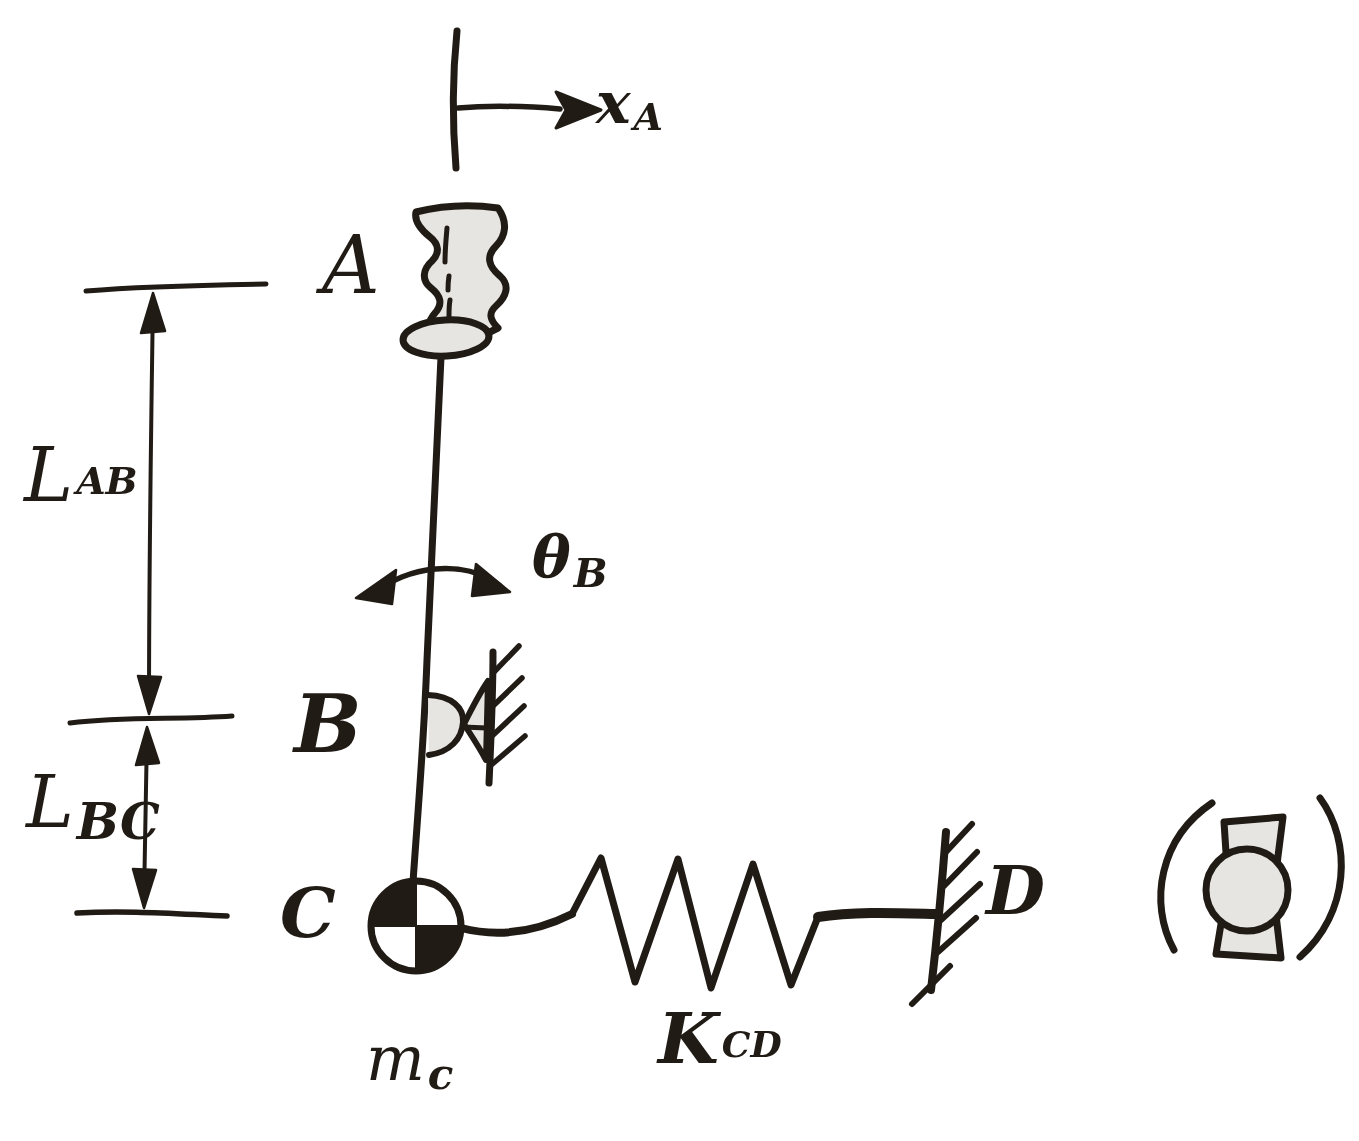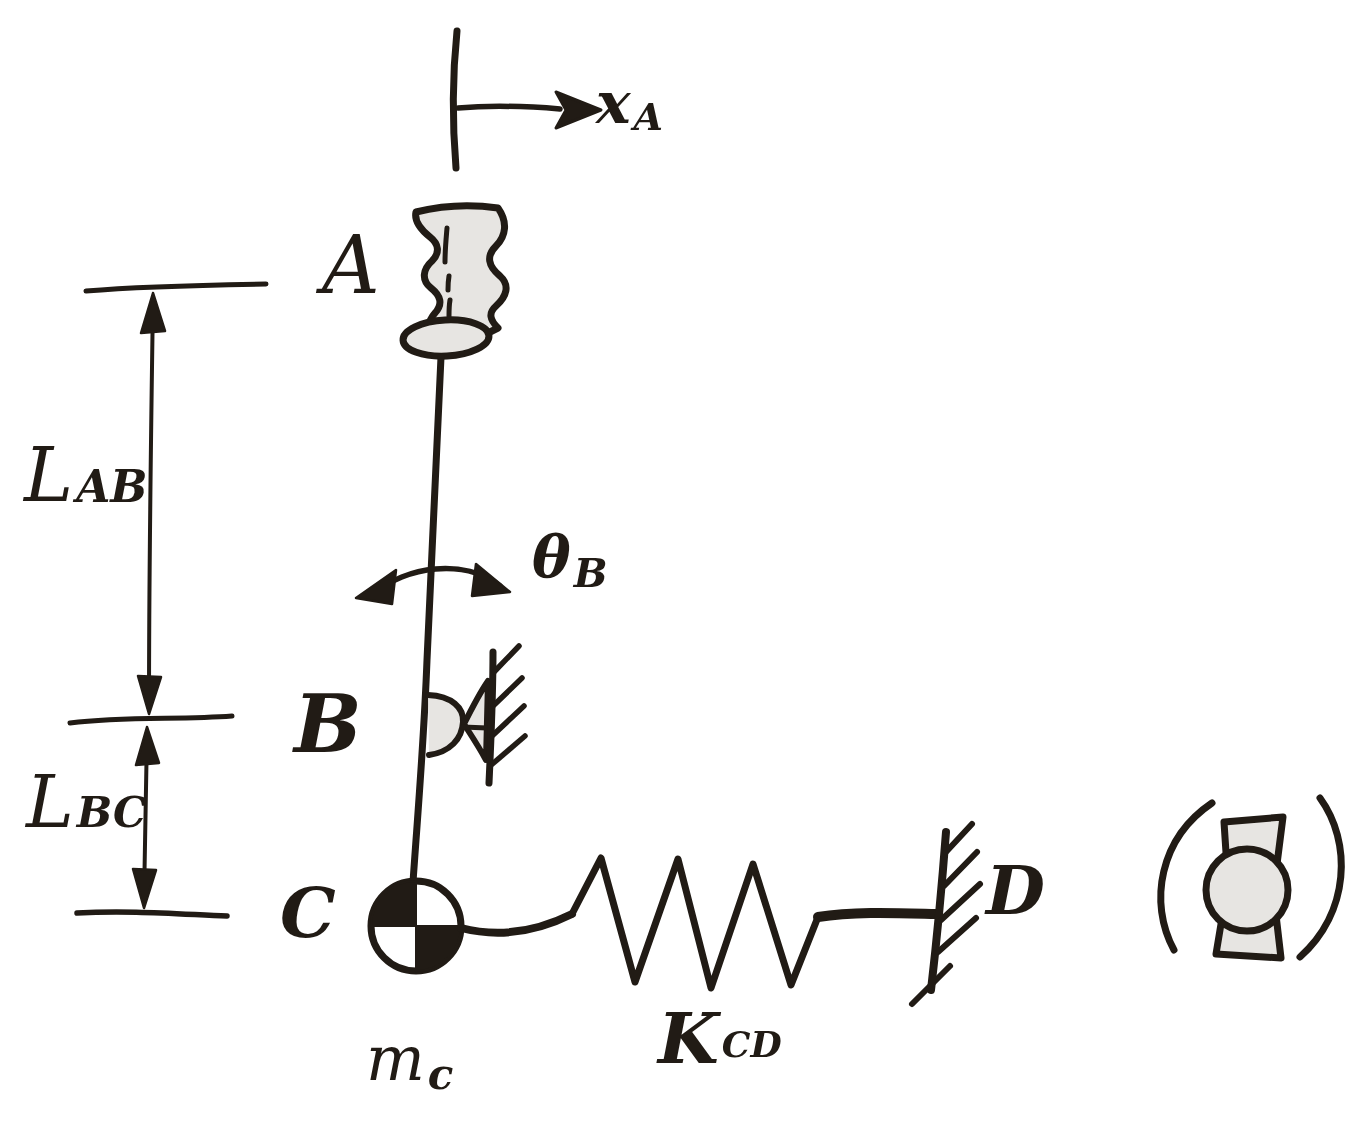--- a/index.html
+++ b/index.html
@@ -132,26 +132,26 @@
 
   <div class="lbl" style="left:322px;top:226px;font-size:80px">A</div>
 
   <div class="lbl" style="left:532px;top:528px">
     <span class="main bold" style="font-size:58px">θ</span>
     <span class="sub" style="font-size:40px">B</span>
   </div>
 
   <div class="lbl" style="left:24px;top:438px">
     <span class="main" style="font-size:74px">L</span>
-    <span class="sub" style="font-size:44px">AB</span>
+    <span class="sub" style="font-size:38px">AB</span>
   </div>
 
   <div class="lbl" style="left:26px;top:766px">
     <span class="main" style="font-size:72px">L</span>
-    <span class="sub" style="font-size:42px">BC</span>
+    <span class="sub" style="font-size:50px">BC</span>
   </div>
 
   <div class="lbl bold" style="left:294px;top:684px;font-size:80px">B</div>
 
   <div class="lbl bold" style="left:280px;top:878px;font-size:70px">C</div>
 
   <div class="lbl" style="left:366px;top:1028px">
     <span class="main" style="font-size:62px">m</span>
     <span class="sub" style="font-size:42px">c</span>
   </div>

